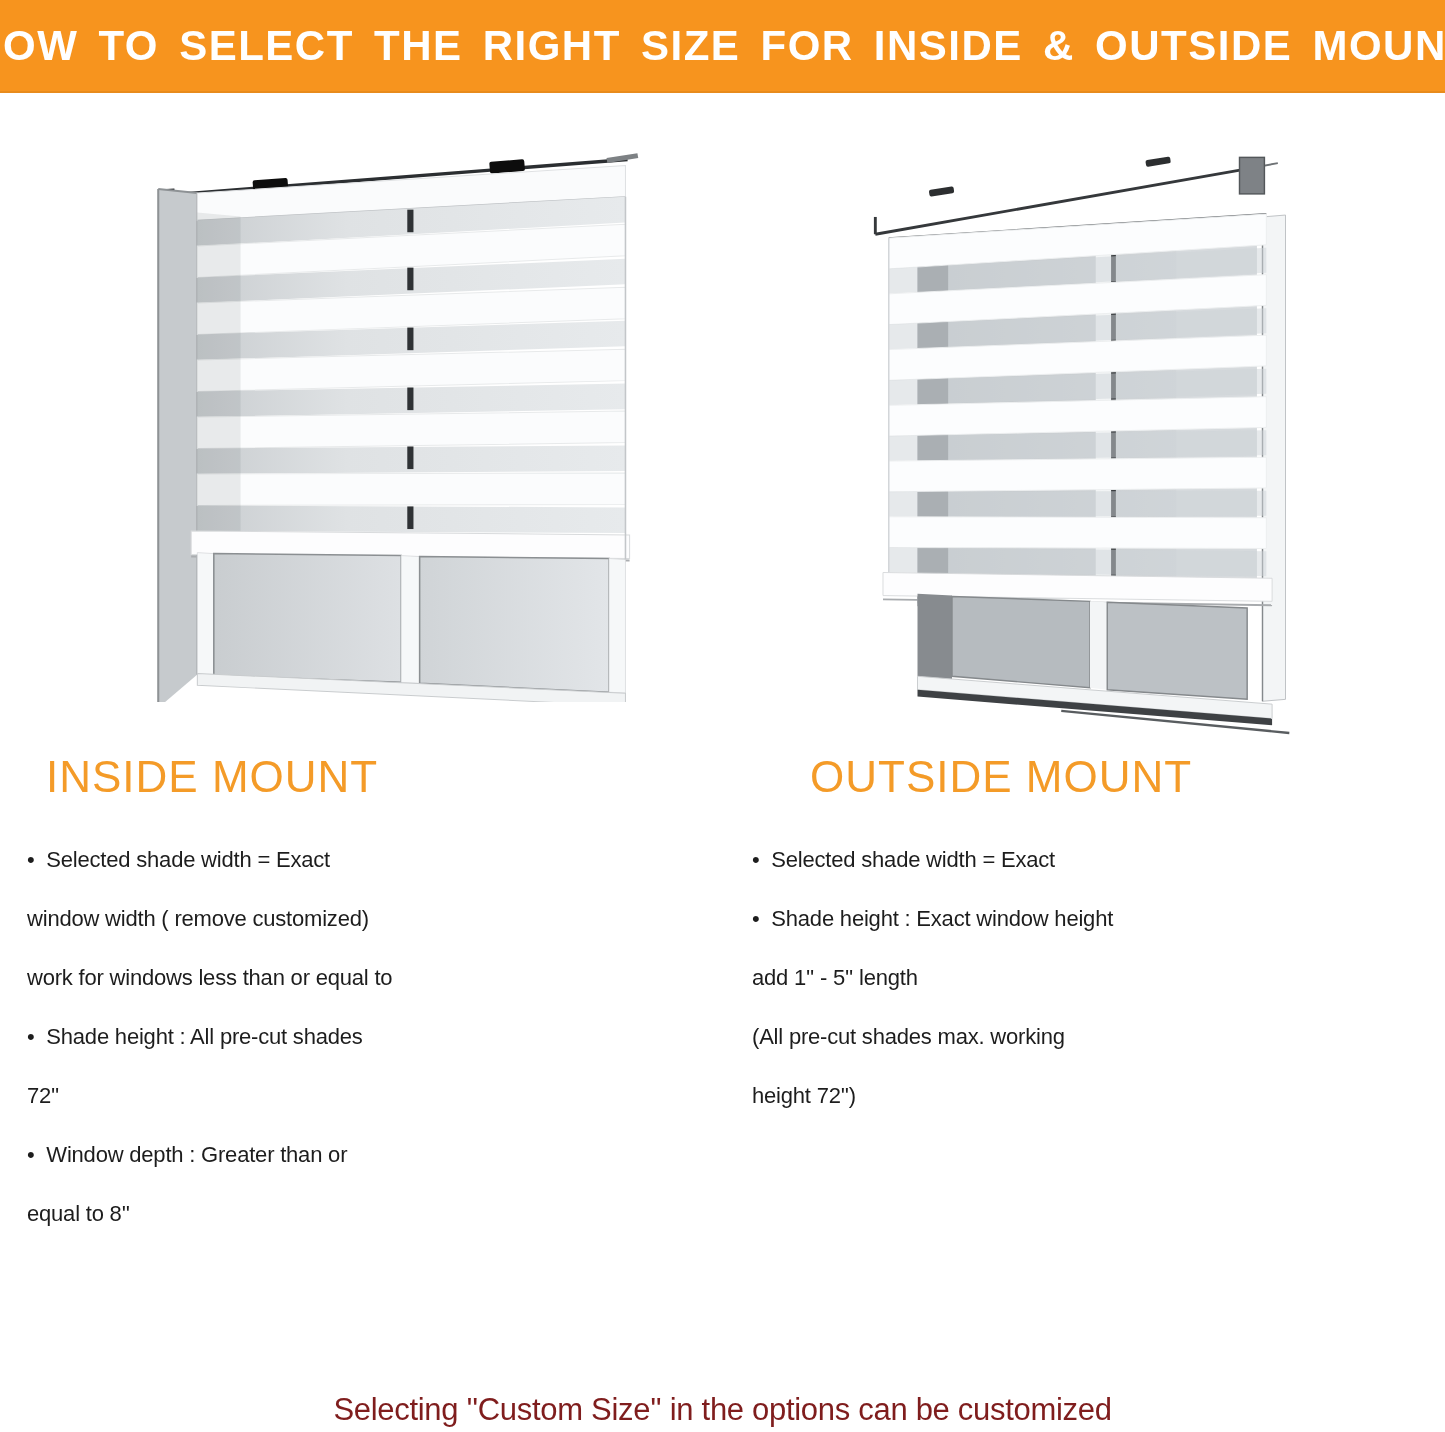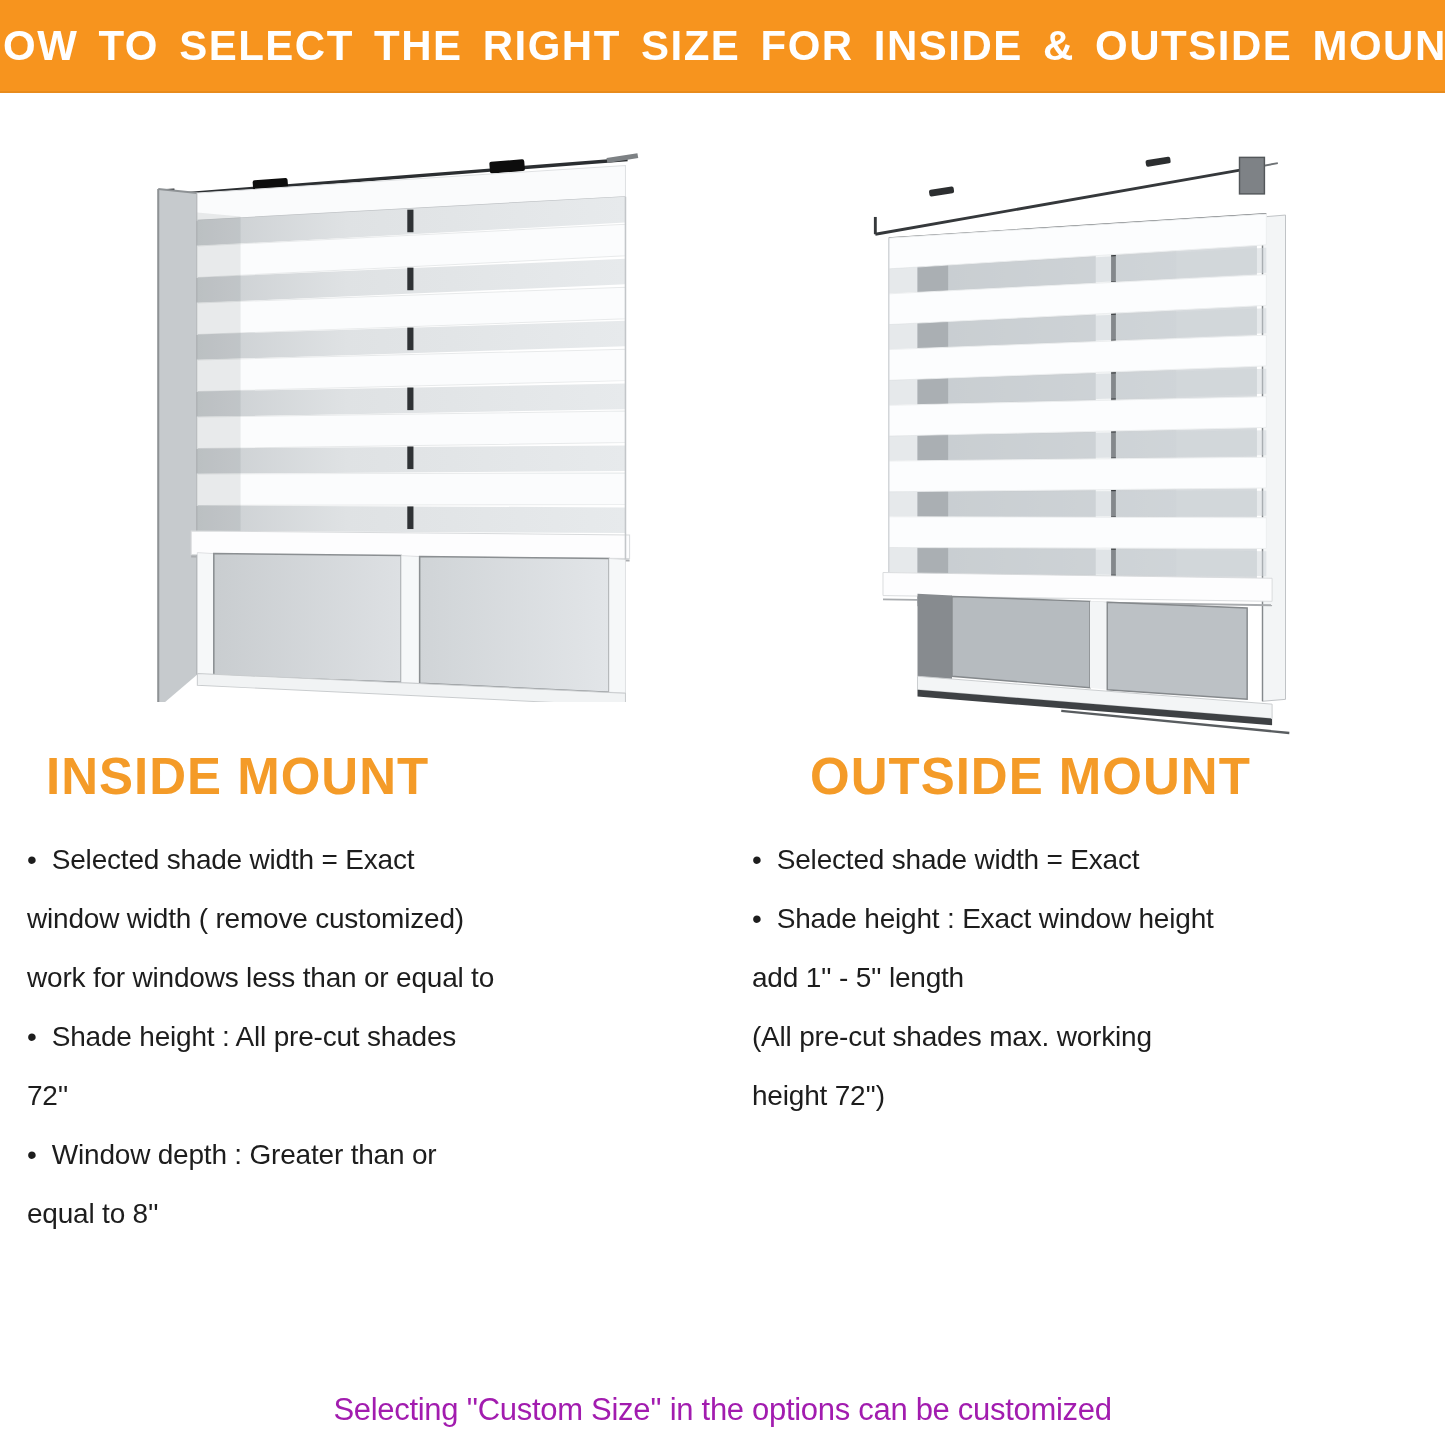--- a/index.html
+++ b/index.html
@@ -14,31 +14,31 @@
 
   .banner{position:absolute;top:0;left:0;width:1445px;height:93px;background:var(--banner-bg);
     display:flex;align-items:center;justify-content:center;border-bottom:2px solid rgba(0,0,0,0.06);}
   .banner h1{color:#ffffff;font-size:42px;font-weight:800;letter-spacing:1.5px;word-spacing:7px;white-space:nowrap;}
 
   .fig{position:absolute;}
   .fig-left{left:150px;top:132px;width:494px;height:570px;}
   .fig-right{left:860px;top:142px;width:460px;height:615px;}
   .fig svg{width:100%;height:100%;display:block;}
 
-  .mount-heading{position:absolute;color:var(--heading);font-size:51px;line-height:48px;font-weight:700;letter-spacing:1px;white-space:nowrap;text-align:center;}
+  .mount-heading{position:absolute;color:var(--heading);font-size:44px;line-height:48px;font-weight:400;letter-spacing:1px;white-space:nowrap;text-align:center;}
   .mount-heading.inside{left:46px;top:753px;}
   .mount-heading.outside{left:810px;top:753px;}
 
   .notes{position:absolute;top:830px;}
   .notes-left{left:27px;width:700px;}
   .notes-right{left:752px;width:690px;}
-  .notes .line{font-size:28px;line-height:59px;color:var(--text);white-space:pre;letter-spacing:-0.2px;}
+  .notes .line{font-size:22px;line-height:59px;color:var(--text);white-space:pre;letter-spacing:-0.2px;}
 
   .footer-note{position:absolute;left:0;top:1390px;width:1445px;text-align:center;
-    font-size:31px;line-height:40px;color:#a21caf;letter-spacing:-0.3px;}
+    font-size:31px;line-height:40px;color:#7f1d1d;letter-spacing:-0.3px;}
 </style>
 </head>
 <body>
 
 <div class="page">
 
   <header class="banner">
     <h1>HOW TO SELECT THE RIGHT SIZE FOR INSIDE &amp; OUTSIDE MOUNT</h1>
   </header>
 

